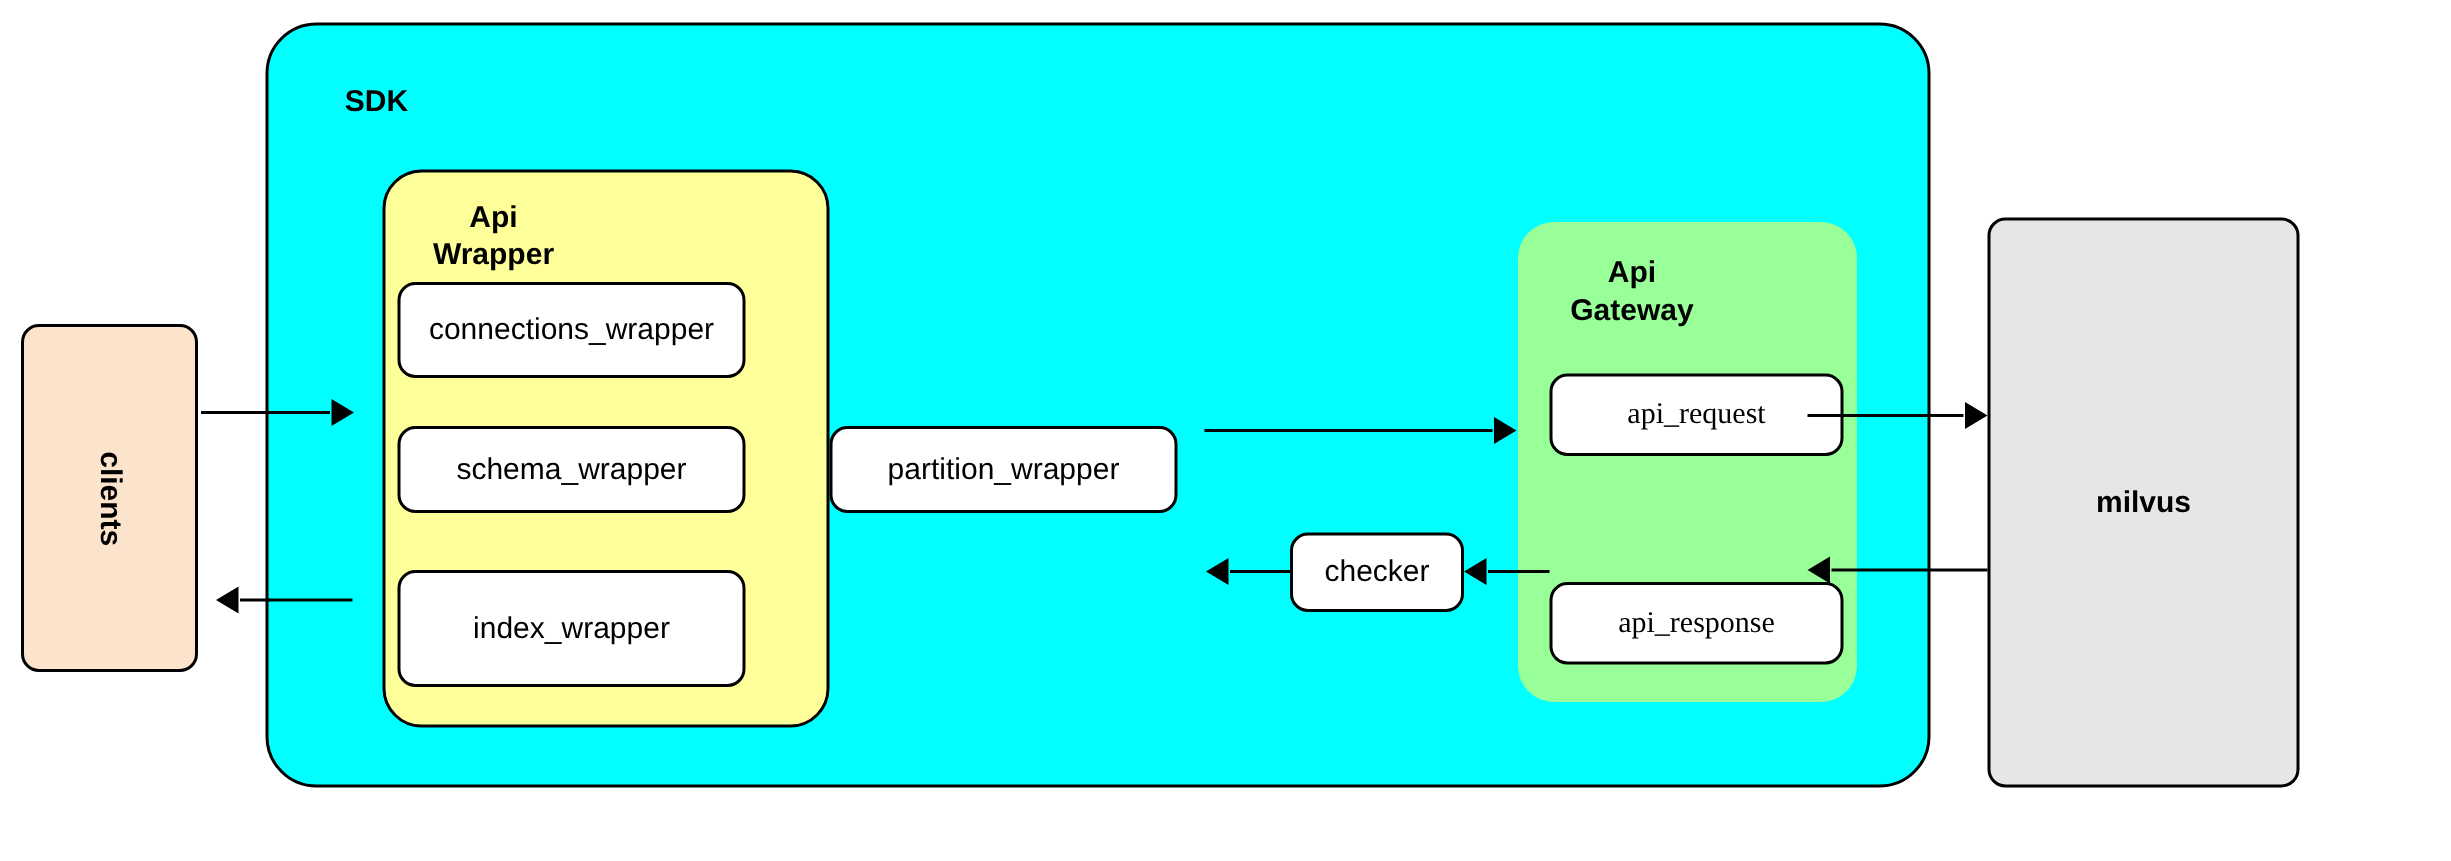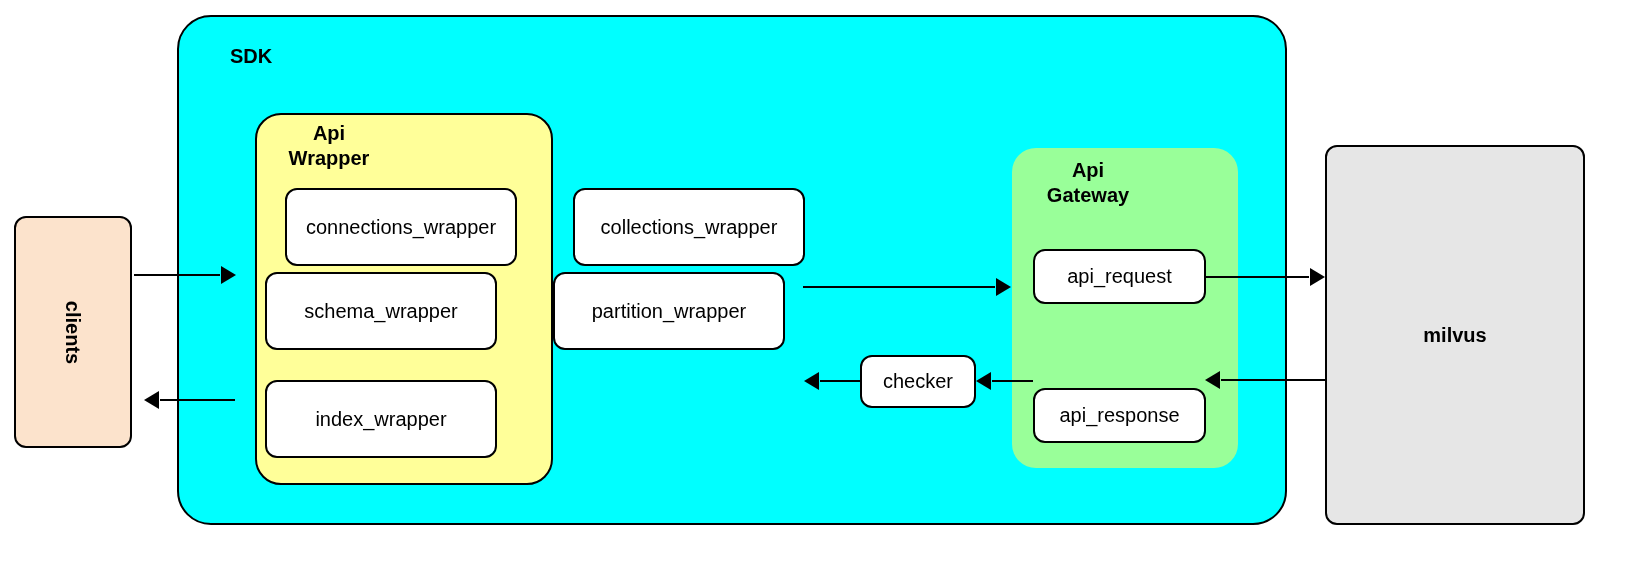--- a/index.html
+++ b/index.html
@@ -68,20 +68,21 @@
   
   .container-title {
     position: absolute;
     font-weight: bold;
     font-size: 20px;
     line-height: 25px;
     color: #000000;
     white-space: pre-line;
     text-align: center;
     pointer-events: none;
+    margin-top: 12px;
   }
   .title-sdk {
     left: 42px;
     top: 27px;
     width: 60px;
   }
   .title-wrapper {
     left: 12px;
     top: 6px;
     width: 120px;
@@ -103,26 +104,26 @@
     align-items: center;
     justify-content: center;
     font-size: 20px;
     color: #000000;
     white-space: nowrap;
   }
 
   
   .w-c1 { left: 265px; width: 232px; }
   .w-c2 { left: 553px; width: 232px; }
-  .w-r1 { top: 188px; height: 78px; margin-left: 20px; }
-  .w-r2 { top: 272px; height: 78px; }
+  .w-r1 { top: 188px; height: 64px; }
+  .w-r2 { top: 284px; height: 58px; }
   .w-r3 { top: 380px; height: 78px; }
 
   
-  .g-node { left: 1033px; width: 173px; height: 55px; }
+  .g-node { left: 1033px; width: 196px; height: 55px; font-family: Liberation Serif, serif; }
   .g-r1 { top: 249px; }
   .g-r2 { top: 352px; margin-top: 36px; }
 
   .node-checker {
     left: 860px;
     top: 355px;
     width: 116px;
     height: 53px;
     text-align: center;
   }
@@ -147,21 +148,21 @@
     height: 232px;
     background: #fce3cc;
   }
   .actor-clients .actor-label {
     transform: rotate(90deg);
     white-space: nowrap;
   }
   .actor-milvus {
     left: 1325px;
     top: 145px;
-    width: 260px;
+    width: 208px;
     height: 380px;
     background: #e6e6e6;
   }
 
   
   .arrow {
     position: absolute;
     height: 2px;
     background: #000000;
     pointer-events: none;
@@ -199,21 +200,20 @@
     <span class="container-title title-wrapper">Api
 Wrapper</span>
   </div>
 
   <div class="box container-gateway">
     <span class="container-title title-gateway">Api
 Gateway</span>
   </div>
 
   <div class="node w-c1 w-r1">connections_wrapper</div>
-  <div class="node w-c2 w-r1">collections_wrapper</div>
   <div class="node w-c1 w-r2">schema_wrapper</div>
   <div class="node w-c2 w-r2">partition_wrapper</div>
   <div class="node w-c1 w-r3">index_wrapper</div>
 
   <div class="node node-checker">checker</div>
 
   <div class="node g-node g-r1">api_request</div>
   <div class="node g-node g-r2">api_response</div>
 
   <div class="actor actor-clients">

